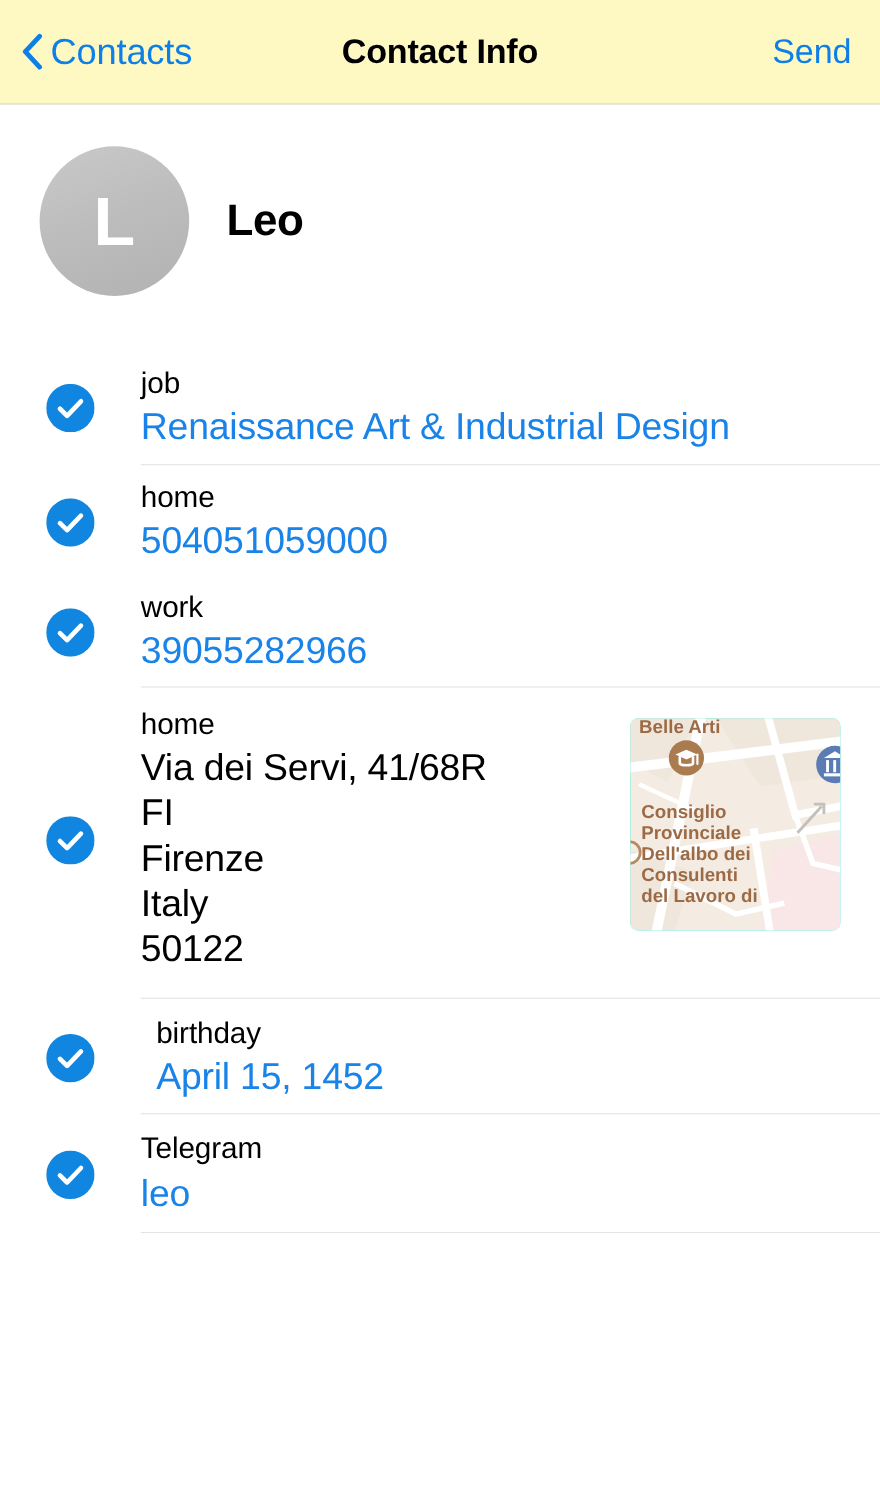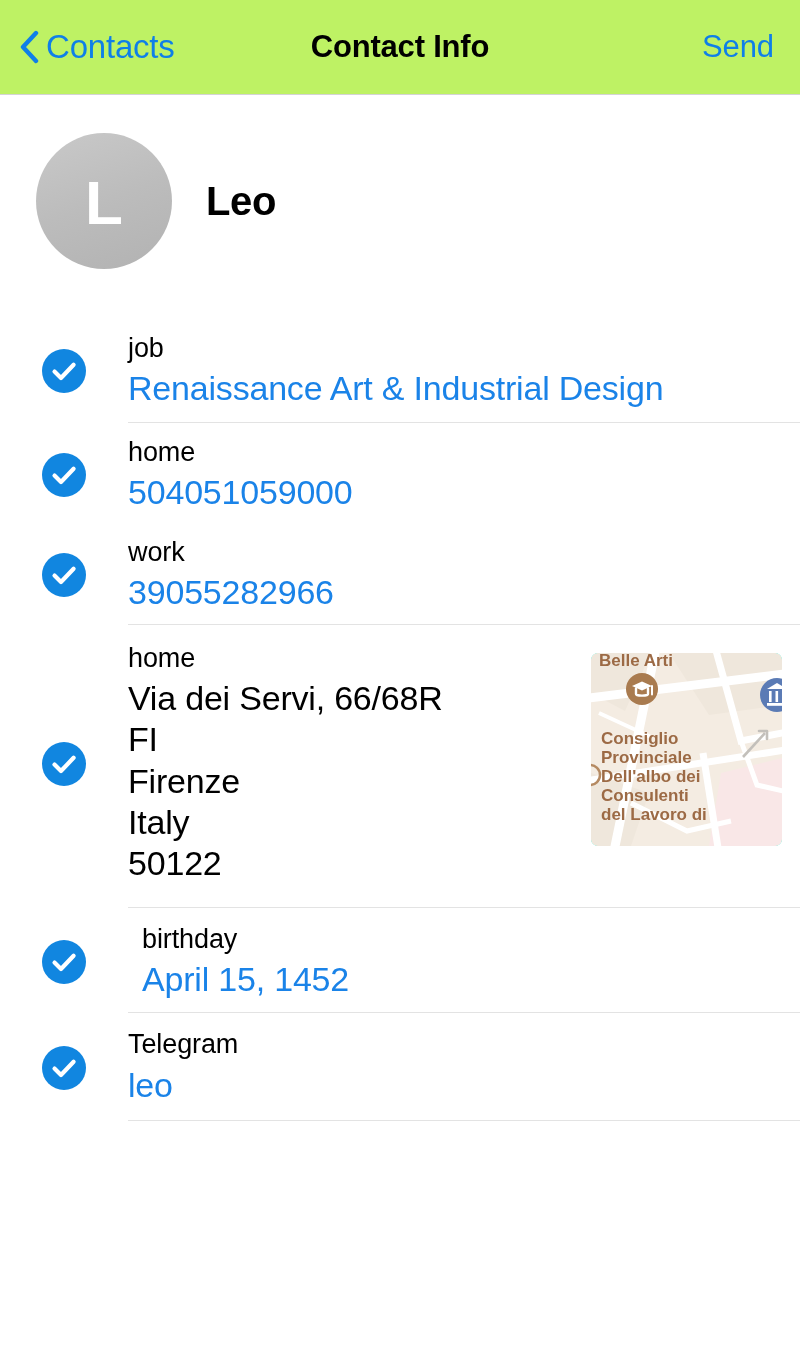--- a/index.html
+++ b/index.html
@@ -17,21 +17,21 @@
     width: 800px;
     height: 1353px;
     background: #ffffff;
     overflow: hidden;
   }
 
   
   .navbar {
     position: relative;
     height: 95px;
-    background: #bef264;
+    background: #fef9c3;
     border-bottom: 1px solid #d4d4d4;
     display: flex;
     align-items: center;
   }
 
   .nav-back {
     position: absolute;
     left: 18px;
     display: flex;
     align-items: center;
@@ -173,21 +173,21 @@
 
   .divider {
     height: 1px;
     background: #e3e3e3;
     margin-left: 128px;
   }
 
   
   .map-thumb {
     position: absolute;
-    right: 18px;
+    right: 36px;
     top: 10px;
     width: 191px;
     height: 193px;
     border-radius: 7px;
     overflow: hidden;
     background: #5eead4;
     cursor: pointer;
   }
 
   .map-thumb svg { display: block; width: 100%; height: 100%; }
@@ -271,21 +271,21 @@
     <div class="field-row row-address">
       <div class="check-wrap">
         <svg class="check-circle" viewBox="0 0 44 44">
           <circle cx="22" cy="22" r="22" fill="#1186e0"></circle>
           <path d="M12.5 22.6 L19 29 L31.6 15.8" fill="none" stroke="#ffffff" stroke-width="4.2" stroke-linecap="round" stroke-linejoin="round"></path>
         </svg>
       </div>
       <div class="field-body">
         <div class="field-label">home</div>
         <div class="address-lines">
-          <div class="address-line">Via dei Servi, 66/68R</div>
+          <div class="address-line">Via dei Servi, 41/68R</div>
           <div class="address-line">FI</div>
           <div class="address-line">Firenze</div>
           <div class="address-line">Italy</div>
           <div class="address-line">50122</div>
         </div>
 
         <div class="map-thumb">
           <svg viewBox="0 0 191 193">
             <defs>
               <clipPath id="mapclip">

